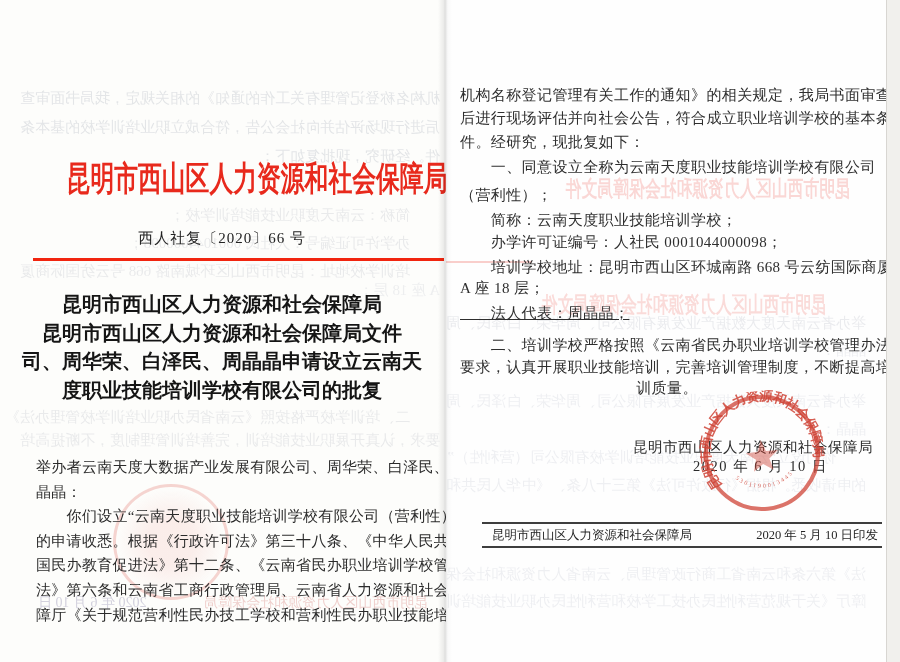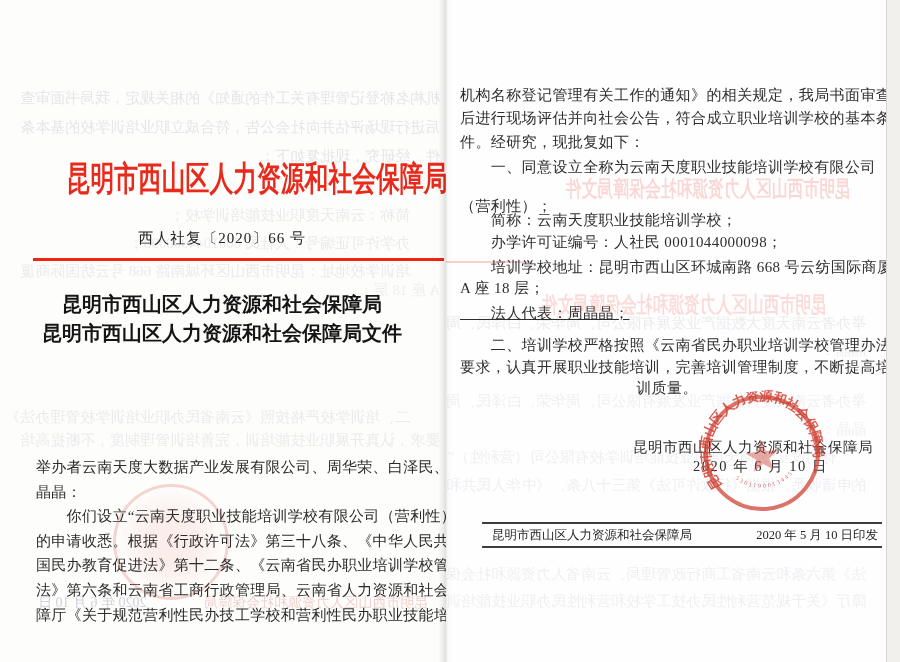--- a/index.html
+++ b/index.html
@@ -70,20 +70,22 @@
     <div class="ghost ghost-date" style="top:594px;left:38px;">2020 年 6 月 10 日</div>
     <div class="ghost ghost-org-red" style="top:594px;left:204px;">昆明市西山区人力资源和社会保障局</div>
 
     <div class="header-red">昆明市西山区人力资源和社会保障局文件</div>
     <div class="doc-number">西人社复〔2020〕66 号</div>
     <div class="red-rule"></div>
 
     <div class="doc-title">
       <div>昆明市西山区人力资源和社会保障局</div>
       <div>昆明市西山区人力资源和社会保障局文件</div>
+      <div>司、周华荣、白泽民、周晶晶申请设立云南天</div>
+      <div>度职业技能培训学校有限公司的批复</div>
     </div>
 
     <div class="left-body">
       <div>举办者云南天度大数据产业发展有限公司、周华荣、白泽民、周</div>
       <div>晶晶：</div>
       <div>　　你们设立“云南天度职业技能培训学校有限公司（营利性）”</div>
       <div>的申请收悉。根据《行政许可法》第三十八条、《中华人民共和</div>
       <div>国民办教育促进法》第十二条、《云南省民办职业培训学校管理办</div>
       <div>法》第六条和云南省工商行政管理局、云南省人力资源和社会保</div>
       <div>障厅《关于规范营利性民办技工学校和营利性民办职业技能培训</div>
@@ -101,21 +103,21 @@
     <div class="ghost g11 gwide" style="top:420px;left:14px;">晶晶：</div>
     <div class="ghost g11 gwide" style="top:448px;left:14px;">　　你们设立“云南天度职业技能培训学校有限公司（营利性）”</div>
     <div class="ghost g11 gwide" style="top:476px;left:14px;">的申请收悉。根据《行政许可法》第三十八条、《中华人民共和</div>
     <div class="ghost g11 gwide" style="top:565px;left:14px;">法》第六条和云南省工商行政管理局、云南省人力资源和社会保</div>
     <div class="ghost g11 gwide" style="top:592px;left:14px;">障厅《关于规范营利性民办技工学校和营利性民办职业技能培训</div>
 
     <div class="r-line" style="top:86px;">机构名称登记管理有关工作的通知》的相关规定，我局书面审查</div>
     <div class="r-line" style="top:109px;">后进行现场评估并向社会公告，符合成立职业培训学校的基本条</div>
     <div class="r-line" style="top:133px;">件。经研究，现批复如下：</div>
     <div class="r-line" style="top:158px;font-family:Liberation Mono, monospace;">　　一、同意设立全称为云南天度职业技能培训学校有限公司</div>
-    <div class="r-line" style="top:186px;margin-top:11px;">（营利性）；</div>
+    <div class="r-line" style="top:186px;">（营利性）；</div>
     <div class="r-line" style="top:211px;">　　简称：云南天度职业技能培训学校；</div>
     <div class="r-line" style="top:233px;">　　办学许可证编号：人社民 0001044000098；</div>
     <div class="r-line" style="top:258px;">　　培训学校地址：昆明市西山区环城南路 668 号云纺国际商厦</div>
     <div class="r-line" style="top:279px;">A 座 18 层；</div>
     <div class="r-line" style="top:304px;text-decoration:underline;">　　法人代表：周晶晶；</div>
     <div class="r-line" style="top:336px;">　　二、培训学校严格按照《云南省民办职业培训学校管理办法》</div>
     <div class="r-line" style="top:358px;">要求，认真开展职业技能培训，完善培训管理制度，不断提高培</div>
     <div class="r-line" style="top:379px;text-align:center;">训质量。</div>
 
     <div class="sig-org">昆明市西山区人力资源和社会保障局</div>

